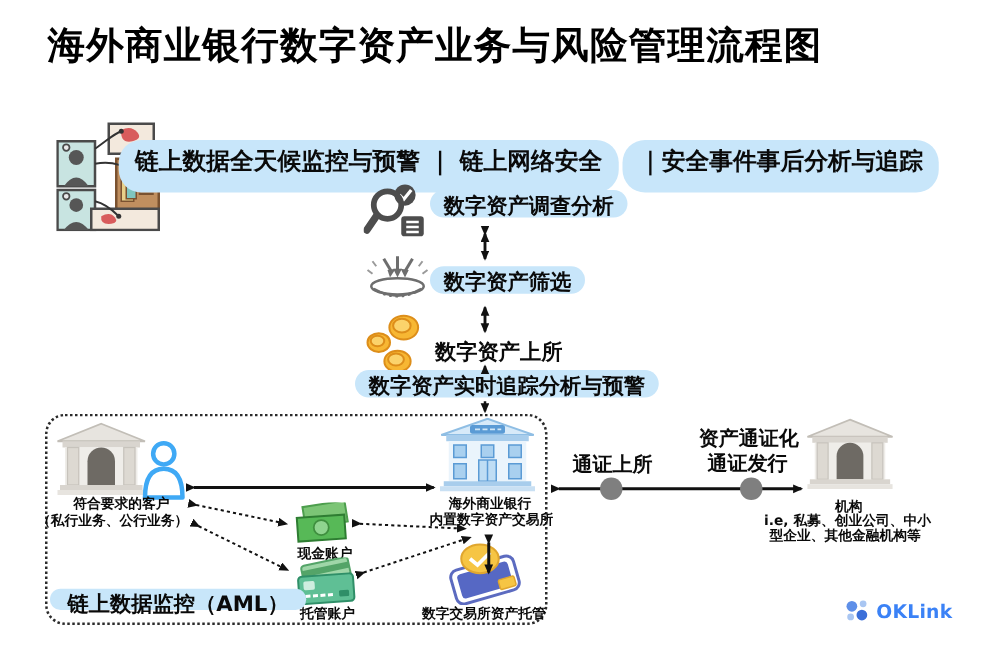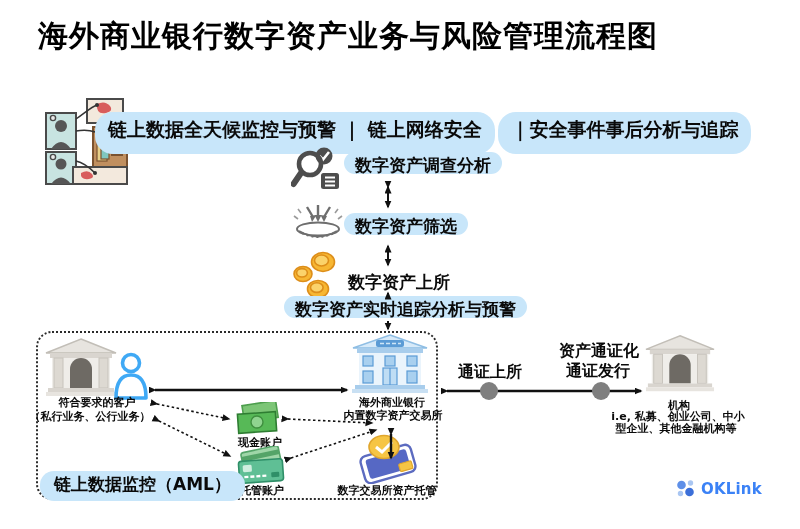--- a/index.html
+++ b/index.html
@@ -14,21 +14,21 @@
     font-size:30px;font-weight:bold;letter-spacing:1px;color:#000;
   }
   .pill{
     background:#C8E6FA;border-radius:16px;font-weight:bold;
     display:inline-block;white-space:nowrap;color:#0a0a0a;
   }
   .top-pill{font-size:19px;line-height:34px;height:42px;padding:0 13px;border-radius:18px;}
   .topbar{left:95px;top:112px;display:flex;gap:3px;}
   .flow-pill{font-size:17px;line-height:26px;height:22px;padding:0 11px;border-radius:13px;}
   .flow-text{font-size:17px;font-weight:bold;line-height:26px;white-space:nowrap;}
-  .aml-pill{font-size:17px;line-height:27px;height:30px;padding:0 14px;border-radius:14px;}
+  .aml-pill{font-size:17px;line-height:27px;height:17px;padding:0 14px;border-radius:14px;}
   .lbl{
     font-size:11px;font-weight:bold;white-space:nowrap;
     transform:translateX(-50%);text-align:center;line-height:13px;
   }
   .lbl-md{
     font-size:16px;font-weight:bold;white-space:nowrap;
     transform:translateX(-50%);text-align:center;line-height:19px;
   }
   .dashed-box{
     left:36px;top:331px;width:398px;height:165px;

